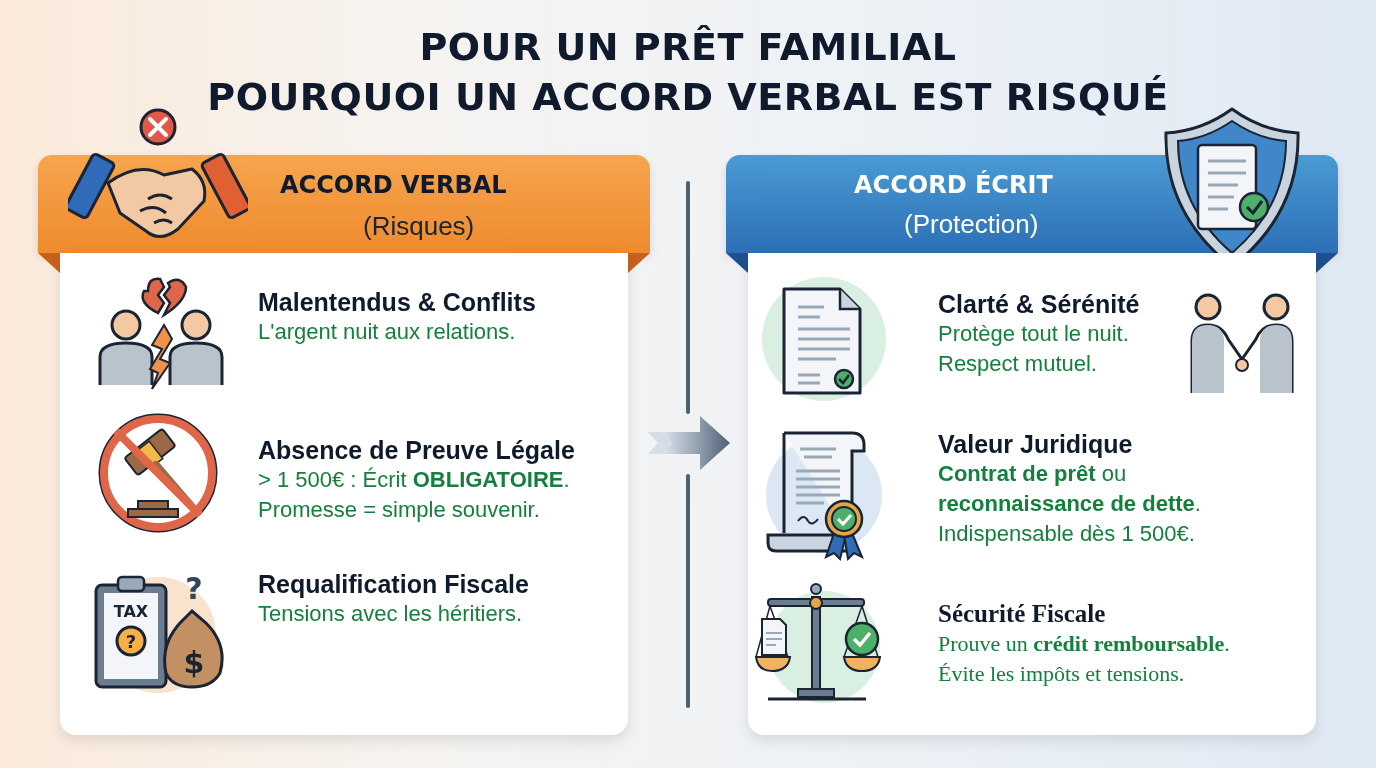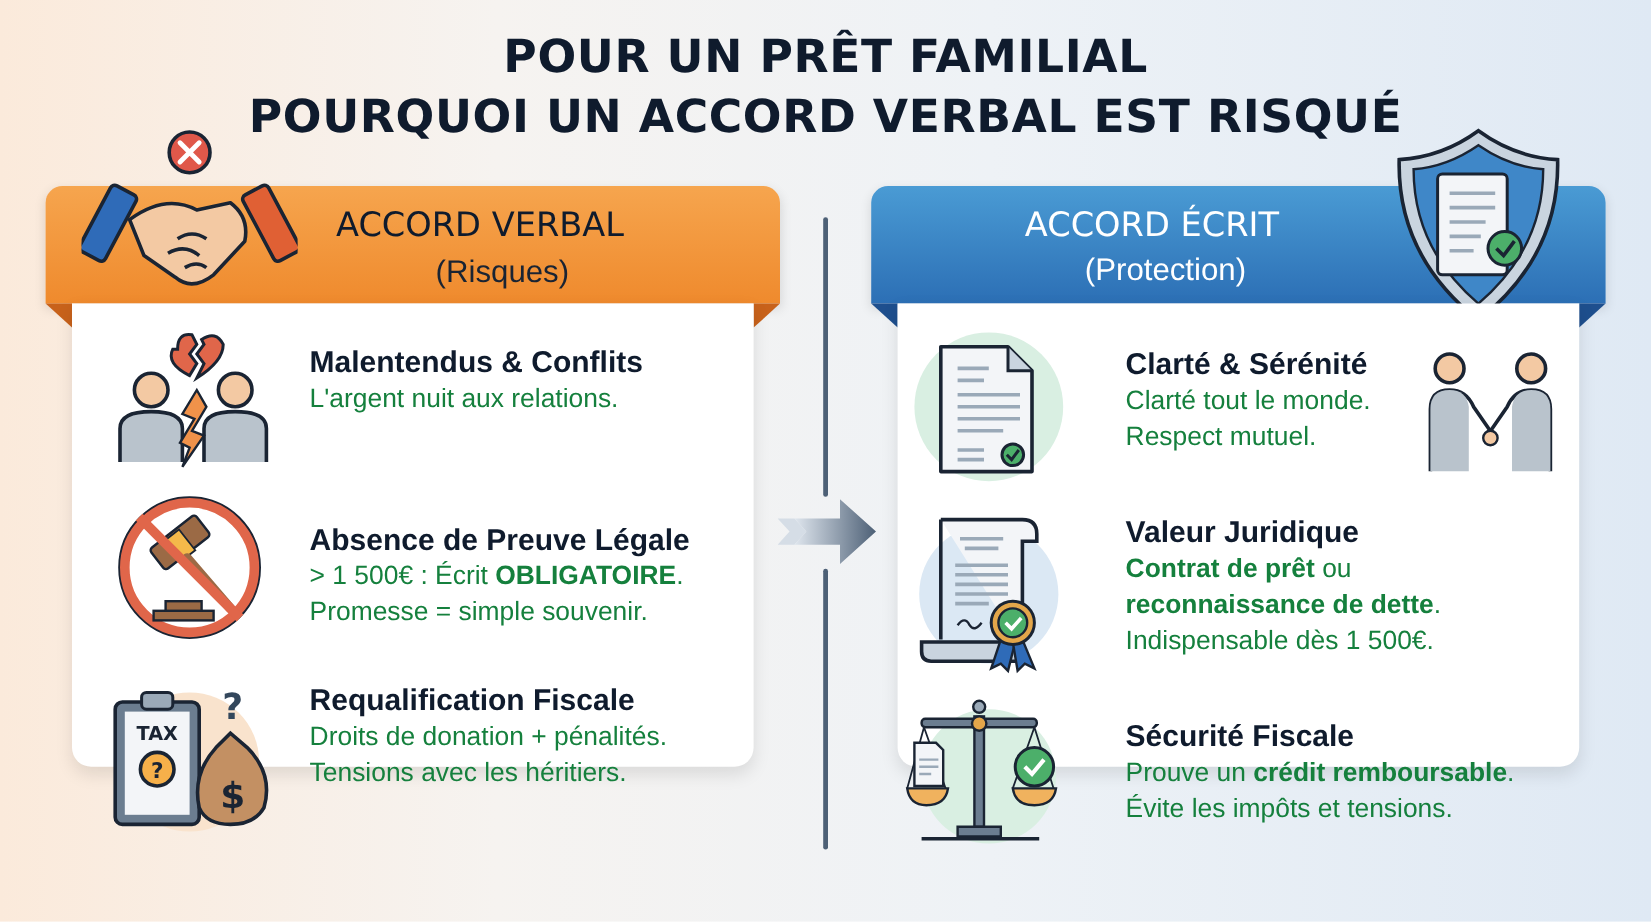--- a/index.html
+++ b/index.html
@@ -16,27 +16,27 @@
   .panel.right{left:726px;}
   .banner{position:relative;height:98px;border-radius:14px 14px 0 0;
     box-shadow:0 4px 10px rgba(0,0,0,0.12);}
   .left .banner{background:linear-gradient(180deg,#f6a54e 0%,#ef8a2d 100%);}
   .right .banner{background:linear-gradient(180deg,#4a9bd4 0%,#2c6fb5 100%);}
   .fold{position:absolute;bottom:-20px;width:0;height:0;border-top:20px solid;}
   .left .fold.l{left:0;border-top-color:#c8621b;border-left:22px solid transparent;}
   .left .fold.r{right:0;border-top-color:#c8621b;border-right:22px solid transparent;}
   .right .fold.l{left:0;border-top-color:#1e4f8e;border-left:22px solid transparent;}
   .right .fold.r{right:0;border-top-color:#1e4f8e;border-right:22px solid transparent;}
-  .banner-title{position:absolute;font-family:"DejaVu Sans",sans-serif;font-weight:normal;font-size:28px;}
+  .banner-title{position:absolute;font-family:"DejaVu Sans",sans-serif;font-weight:bold;font-size:24px;}
   .banner-sub{position:absolute;font-size:26px;}
   .left .banner-title{left:242px;top:16px;color:#0f1b2d;}
   .left .banner-sub{left:325px;top:56px;color:#1a2433;}
   .right .banner-title{left:128px;top:16px;color:#ffffff;}
   .right .banner-sub{left:178px;top:54px;color:#ffffff;}
-  .card{position:absolute;top:98px;left:22px;width:568px;height:386px;background:#ffffff;
+  .card{position:absolute;top:98px;left:22px;width:568px;height:482px;background:#ffffff;
     border-radius:0 0 16px 16px;box-shadow:0 6px 14px rgba(0,0,0,0.10);}
   .item{position:absolute;left:0;width:568px;}
   .item .icon{position:absolute;left:28px;width:140px;height:120px;}
   .item .txt{position:absolute;left:198px;}
   .right .item .txt{left:190px;}
   .h{font-weight:bold;font-size:25px;line-height:30px;color:#0f1b2d;}
   .p{font-size:22px;line-height:30px;color:#15803d;}
   .b{font-weight:bold;}
   
   .divider{position:absolute;left:686px;width:4px;background:#4d6076;border-radius:2px;}
@@ -111,21 +111,20 @@
         <rect x="30" y="12" width="26" height="14" rx="4" fill="#9aa9b8" stroke="#1a2433" stroke-width="2.5"></rect>
         <text x="43" y="52" font-family="DejaVu Sans, sans-serif" font-weight="bold" font-size="16" text-anchor="middle" fill="#1a2433">TAX</text>
         <circle cx="43" cy="76" r="14" fill="#f6b04a" stroke="#1a2433" stroke-width="3"></circle>
         <text x="43" y="83" font-family="DejaVu Sans, sans-serif" font-weight="bold" font-size="18" text-anchor="middle" fill="#1a2433">?</text>
         <text x="106" y="34" font-family="DejaVu Sans, sans-serif" font-weight="bold" font-size="30" text-anchor="middle" fill="#33475c">?</text>
         <path d="M92 58 L104 46 L118 58 Q140 80 132 108 Q124 122 104 122 Q84 122 78 108 Q72 80 92 58 Z" fill="#c39063" stroke="#1a2433" stroke-width="3"></path>
         <text x="106" y="108" font-family="DejaVu Sans, sans-serif" font-weight="bold" font-size="30" text-anchor="middle" fill="#1a2433">$</text>
       </svg>
       <div class="txt" style="top:-4px;">
         <div class="h">Requalification Fiscale</div>
-        <div class="p">Droits de donation + pénalités.</div>
         <div class="p">Tensions avec les héritiers.</div>
       </div>
     </div>
   </div>
 </div>
 
 <div class="divider" style="top:181px;height:233px;"></div>
 <div class="divider" style="top:474px;height:234px;"></div>
 <svg class="arrow" viewBox="0 0 82 58">
   <defs>
@@ -160,21 +159,21 @@
       <svg class="icon" viewBox="0 0 140 130" style="left:6px;height:130px;top:-4px;">
         <circle cx="70" cy="64" r="62" fill="#d9efe2"></circle>
         <path d="M30 14 H86 L106 34 V118 H30 Z" fill="#f3f5f8" stroke="#1a2433" stroke-width="3" stroke-linejoin="round"></path>
         <path d="M86 14 V34 H106" fill="#c9d4df" stroke="#1a2433" stroke-width="2.5"></path>
         <path d="M44 32 H70 M44 42 H66 M44 54 H96 M44 64 H96 M44 74 H96 M44 84 H82 M44 100 H66 M44 108 H66" stroke="#9aa9b8" stroke-width="3"></path>
         <circle cx="90" cy="104" r="9" fill="#4caf6a" stroke="#1a2433" stroke-width="2.5"></circle>
         <path d="M85 104 L89 108 L95 100" stroke="#1a2433" stroke-width="2.5" fill="none"></path>
       </svg>
       <div class="txt" style="top:10px;">
         <div class="h">Clarté &amp; Sérénité</div>
-        <div class="p">Clarté tout le monde.</div>
+        <div class="p">Protège tout le nuit.</div>
         <div class="p">Respect mutuel.</div>
       </div>
       <svg style="position:absolute;left:438px;top:10px;" width="112" height="104" viewBox="0 0 112 104">
         <circle cx="22" cy="18" r="12" fill="#f3c9a3" stroke="#1a2433" stroke-width="3"></circle>
         <circle cx="90" cy="18" r="12" fill="#f3c9a3" stroke="#1a2433" stroke-width="3"></circle>
         <path d="M6 104 V52 Q6 36 22 36 Q36 36 42 50 L60 76" fill="none" stroke="#1a2433" stroke-width="3"></path>
         <path d="M6 104 V52 Q6 36 22 36 Q36 36 38 50 L38 104 Z" fill="#b9c3cc"></path>
         <path d="M106 104 V52 Q106 36 90 36 Q76 36 70 50 L52 76" fill="none" stroke="#1a2433" stroke-width="3"></path>
         <path d="M106 104 V52 Q106 36 90 36 Q76 36 74 50 L74 104 Z" fill="#b9c3cc"></path>
         <circle cx="56" cy="76" r="6" fill="#f3c9a3" stroke="#1a2433" stroke-width="2"></circle>
@@ -213,20 +212,20 @@
         <path d="M16 27 L2 78 M16 27 L34 78 M108 27 L90 78 M108 27 L124 78" stroke="#1a2433" stroke-width="1.5"></path>
         <path d="M2 78 H36 Q34 92 18 92 Q4 92 2 78 Z" fill="#f0b25e" stroke="#1a2433" stroke-width="2"></path>
         <path d="M90 78 H126 Q124 92 108 92 Q92 92 90 78 Z" fill="#f0b25e" stroke="#1a2433" stroke-width="2"></path>
         <path d="M8 40 H26 L32 46 V76 H8 Z" fill="#f3f5f8" stroke="#1a2433" stroke-width="2"></path>
         <path d="M12 54 H28 M12 60 H28 M12 66 H22" stroke="#9aa9b8" stroke-width="2"></path>
         <circle cx="108" cy="60" r="16" fill="#4caf6a" stroke="#1a2433" stroke-width="2.5"></circle>
         <path d="M100 60 L106 66 L116 54" stroke="#fff" stroke-width="3.5" fill="none"></path>
         <path d="M44 110 H80 V118 H44 Z" fill="#6b7d90" stroke="#1a2433" stroke-width="2"></path>
         <path d="M14 120 H112" stroke="#1a2433" stroke-width="3"></path>
       </svg>
-      <div class="txt" style="top:10px;">
+      <div class="txt" style="top:10px;font-family:Liberation Serif, serif;">
         <div class="h">Sécurité Fiscale</div>
         <div class="p"><span>Prouve un </span><span class="b">crédit remboursable</span><span>.</span></div>
         <div class="p">Évite les impôts et tensions.</div>
       </div>
     </div>
   </div>
 </div>
 
 </body></html>

